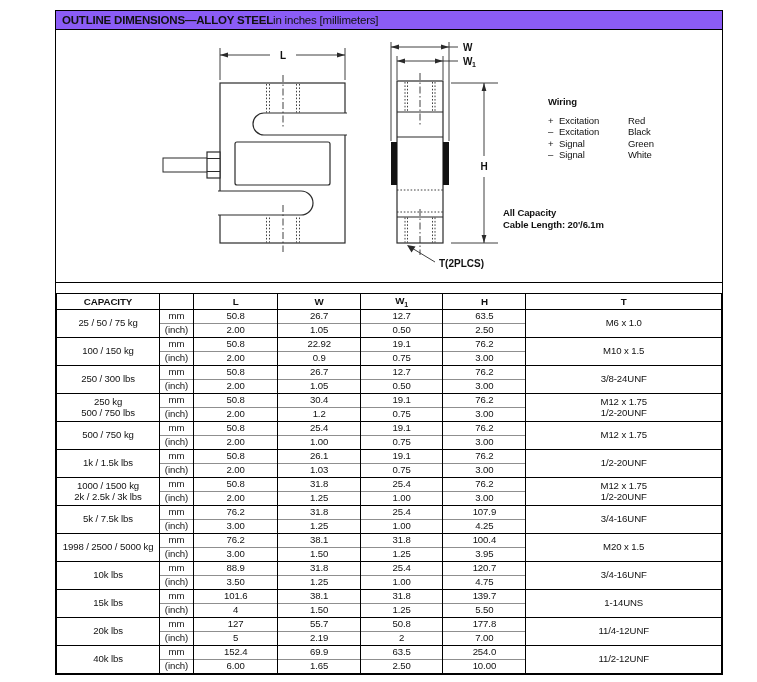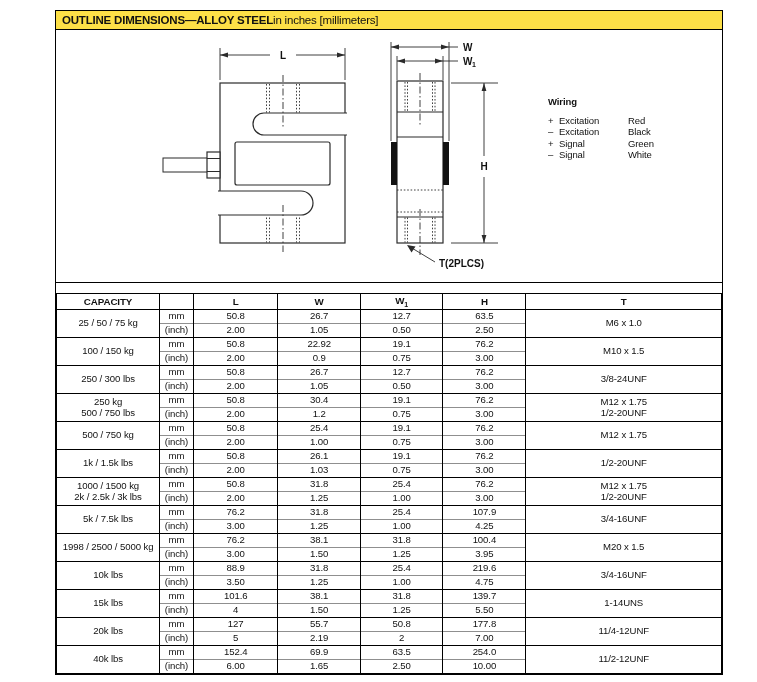--- a/index.html
+++ b/index.html
@@ -1,18 +1,18 @@
 <!DOCTYPE html>
 <html><head>
 <meta charset="utf-8">
 <style>
   html,body{margin:0;padding:0;background:#ffffff;}
   body{width:757px;height:682px;position:relative;font-family:"Liberation Sans","DejaVu Sans",sans-serif;color:#111;}
   .sheet{position:absolute;left:55px;top:10px;width:666px;border:1.4px solid #000;background:#fff;}
-  .titlebar{height:18px;background:#fde047;border-bottom:1.2px solid #000;display:flex;align-items:center;padding-left:6px;white-space:nowrap;}
+  .titlebar{height:18px;background:#8b5cf6;border-bottom:1.2px solid #000;display:flex;align-items:center;padding-left:6px;white-space:nowrap;}
   .titlebar .t-bold{font-weight:bold;font-size:11.5px;letter-spacing:-0.2px;}
   .titlebar .t-reg{font-size:11.5px;letter-spacing:-0.2px;}
   .drawing{position:relative;height:252px;border-bottom:1px solid #000;}
   .drawing svg{position:absolute;left:0;top:0;}
   .wiring{position:absolute;left:492px;top:66px;font-size:9.5px;line-height:11.5px;letter-spacing:-0.1px;}
   .wiring .w-head{font-weight:bold;margin-bottom:7px;}
   .wiring .w-row{display:flex;}
   .wiring .w-sign{width:11px;}
   .wiring .w-name{width:69px;}
   .note{position:absolute;left:447px;top:177px;font-size:9.5px;font-weight:bold;line-height:11.5px;letter-spacing:-0.1px;}
@@ -176,20 +176,24 @@
             <span class="w-color">Green</span>
           </div>
           <div class="w-row">
             <span class="w-sign">–</span>
             <span class="w-name">Signal</span>
             <span class="w-color">White</span>
           </div>
         </div>
     </div>
 
+    <div class="note">
+      <div>All Capacity</div>
+      <div>Cable Length: 20'/6.1m</div>
+    </div>
   </div>
 
   <table class="dtable">
     <colgroup>
       <col style="width:15.5%">
         <col style="width:5.1%">
         <col style="width:12.7%">
       <col style="width:12.4%">
         <col style="width:12.4%">
         <col style="width:12.5%">
@@ -350,21 +354,21 @@
           <td>1.50</td>
           <td>1.25</td>
           <td>3.95</td>
         </tr>
         <tr class="grp-first">
           <td class="cap" rowspan="2">10k lbs</td>
           <td>mm</td>
           <td>88.9</td>
           <td>31.8</td>
           <td>25.4</td>
-          <td>219.6</td>
+          <td>120.7</td>
           <td class="thr" rowspan="2">3/4-16UNF</td>
         </tr>
         <tr class="grp-second">
           <td>(inch)</td>
           <td>3.50</td>
           <td>1.25</td>
           <td>1.00</td>
           <td>4.75</td>
         </tr>
         <tr class="grp-first">

